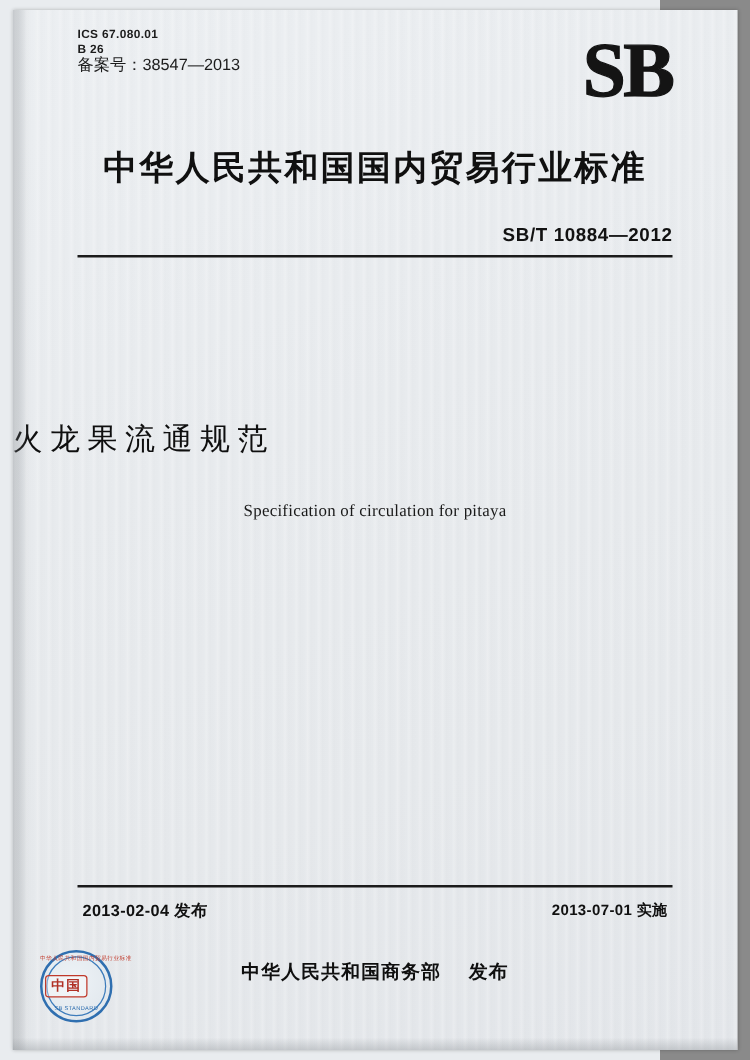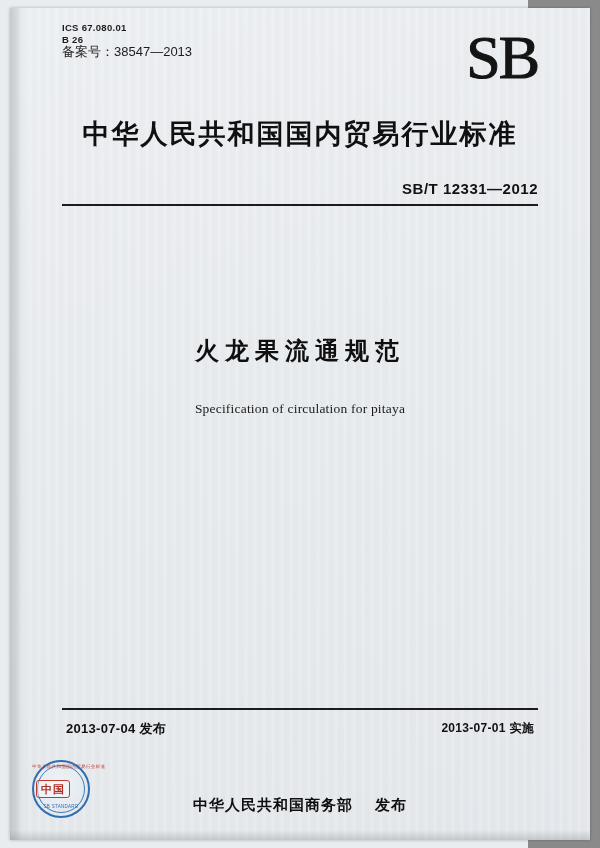--- a/index.html
+++ b/index.html
@@ -64,21 +64,21 @@
   }
   .ics-block div { white-space: nowrap; }
   .ics-block .small { font-size: 13px; font-weight: normal; letter-spacing: 0; }
 
   
   .sb-logo {
     position: absolute;
     right: 52px;
     top: 18px;
     font-family: "Liberation Serif", serif;
-    font-weight: normal;
+    font-weight: bold;
     font-size: 62px;
     line-height: 62px;
     letter-spacing: -2px;
     color: #141414;
     -webkit-text-stroke: 1px #141414;
   }
 
   
   .std-title {
     position: absolute;
@@ -113,23 +113,22 @@
     background: #1b1b1b;
   }
   .rule.top { top: 196px; height: 2px; }
   .rule.bottom { top: 700px; height: 2px; }
 
   
   .doc-title-cn {
     position: absolute;
     left: 0; right: 0;
     top: 327px;
-    text-align: center;
-    font-family: "Liberation Serif", serif;
-    font-weight: bold;
+    font-family: "Liberation Serif", serif;
+    font-weight: normal;
     font-size: 24px;
     letter-spacing: 6px;
     color: #0f0f0f;
   }
   .doc-title-en {
     position: absolute;
     left: 0; right: 0;
     top: 393px;
     text-align: center;
     font-family: "Liberation Serif", serif;
@@ -164,21 +163,20 @@
   .publisher {
     position: absolute;
     left: 0; right: 0;
     top: 760px;
     text-align: center;
     font-family: "Liberation Serif", serif;
     font-weight: bold;
     font-size: 15px;
     letter-spacing: 1px;
     color: #0f0f0f;
-    margin-top: 28px;
   }
   .publisher .gap { display: inline-block; width: 22px; }
 
   
   .emblem {
     position: absolute;
     left: 22px;
     top: 752px;
     width: 62px;
     height: 62px;
@@ -268,30 +266,30 @@
       <div class="ics-block">
         <div>ICS 67.080.01</div>
         <div>B 26</div>
         <div class="small">备案号：38547—2013</div>
       </div>
 
       <div class="sb-logo">SB</div>
 
       <div class="std-title">中华人民共和国国内贸易行业标准</div>
 
-      <div class="std-number">SB/T 12331—2012</div>
+      <div class="std-number">SB/T 10884—2012</div>
 
       <div class="rule top"></div>
 
       <div class="doc-title-cn">火龙果流通规范</div>
       <div class="doc-title-en">Specification of circulation for pitaya</div>
 
       <div class="rule bottom"></div>
 
-      <div class="date-issue">2013-07-04 发布</div>
+      <div class="date-issue">2013-02-04 发布</div>
       <div class="date-effective">2013-07-01 实施</div>
 
       <div class="publisher">
         <span>中华人民共和国商务部</span><span class="gap"></span><span>发布</span>
       </div>
 
       <div class="emblem">
         <div class="ring"></div>
         <div class="ring2"></div>
         <div class="arc-top">中华人民共和国国内贸易行业标准</div>

